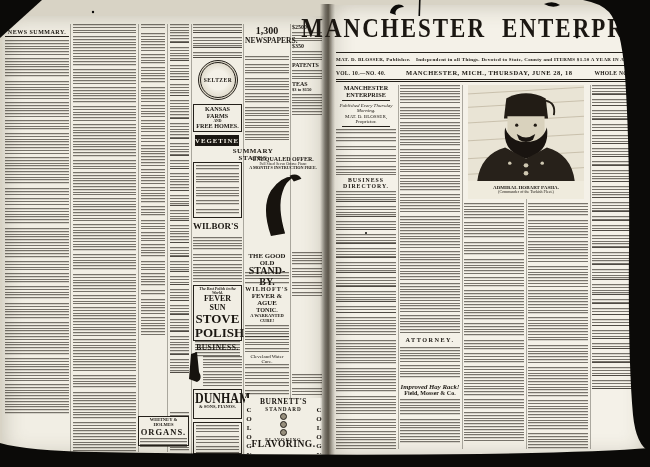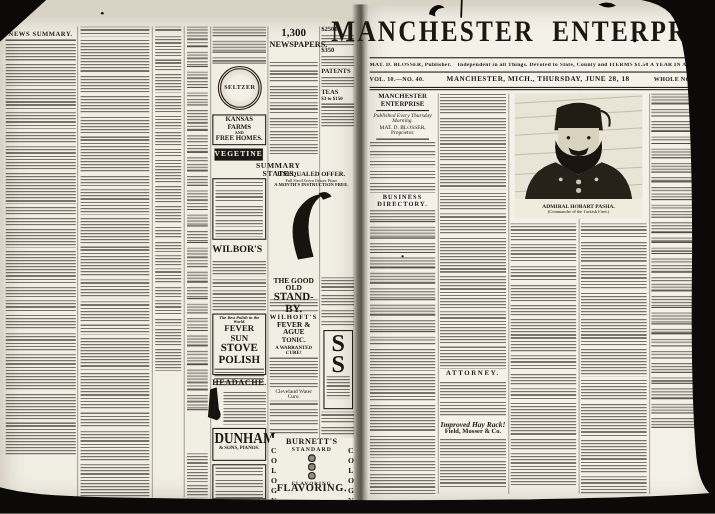--- a/index.html
+++ b/index.html
@@ -132,20 +132,25 @@
         <div class="tx" style="height: 10px;"></div>
         <div class="tx" style="height: 13px;"></div>
         <div class="tx" style="height: 19px;"></div>
         <div class="tx" style="height: 14px;"></div>
       </div>
     <div class="ab fill" style="left:168px;top:396px;width:19px;height:40px">
         <div class="tx" style="height: 26px;"></div>
         <div class="tx" style="height: 15px;"></div>
       </div>
 
+    <div class="ab box" style="left:136px;top:400px;width:51px;height:30px;padding:1px;background:#f1eee4">
+      <div class="hd" style="font-size:4.6px">WHITNEY &amp; HOLMES</div>
+      <div class="hd" style="font-size:8.5px;letter-spacing:1px">ORGANS.</div>
+      <div class="tx" style="height:9px;margin-top:1px"></div>
+    </div>
 
     <div class="ab fill seps" style="left:191px;top:8px;width:49px;height:34px">
         <div class="tx" style="height: 9px;"></div>
         <div class="tx" style="height: 11px;"></div>
         <div class="tx" style="height: 6px;"></div>
       </div>
 
     <div class="ab" style="left:196px;top:44px;width:40px;height:40px;border:3px double #24201a;border-radius:50%;
          display:flex;align-items:center;justify-content:center;background:radial-gradient(circle,#f4f1e8 40%,#cfc8b4 100%)">
       <span style="font-size:5.5px;font-weight:bold;letter-spacing:.5px">SELTZER</span>
@@ -173,25 +178,25 @@
 
     <div class="ab fill" style="left:191px;top:221px;width:49px;height:46px">
         <div class="tx" style="height: 14px;"></div>
         <div class="tx" style="height: 7px;"></div>
         <div class="tx" style="height: 27px;"></div>
       </div>
 
     <div class="ab box" style="left:191px;top:269px;width:49px;height:56px;padding:1px;background:#f1eee4">
       <div class="hd" style="font-size:4px;font-style:italic">The Best Polish in the World.</div>
       <div class="hd" style="font-size:8px">FEVER SUN</div>
-      <div class="hd" style="font-size:10px">STOVE POLISH</div>
+      <div class="hd" style="font-size:13px">STOVE POLISH</div>
       <div class="tx" style="height:16px;margin-top:2px"></div>
     </div>
 
-    <div class="ab hd" style="left:191px;top:328px;width:49px;font-size:7.5px;letter-spacing:.5px">HEADACHE.</div>
+    <div class="ab hd" style="left:191px;top:328px;width:49px;font-size:7.5px;letter-spacing:.5px">BUSINESS.</div>
 
     <svg class="ab" style="left:185px;top:336px" width="14" height="34" viewBox="0 0 14 34">
       <path d="M4 2 L10 0 L12 20 Q16 27 10 30 L2 27 Z" fill="#17130e"></path>
     </svg>
     <div class="ab fill" style="left:201px;top:340px;width:39px;height:30px">
         <div class="tx" style="height: 12px;"></div>
         <div class="tx" style="height: 25px;"></div>
       </div>
 
     <div class="ab box" style="left:191px;top:373px;width:49px;height:30px;padding:1px;background:#f1eee4">
@@ -267,24 +272,20 @@
       <div style="font-size:6px;font-weight:bold">TEAS</div>
       <div style="font-size:4.5px;font-weight:bold">$3 to $150</div>
       <div class="tx" style="height:22px;margin:2px 0"></div>
     </div>
     <div class="ab fill" style="left:290px;top:236px;width:30px;height:44px">
         <div class="tx" style="height: 13px;"></div>
         <div class="tx" style="height: 11px;"></div>
         <div class="tx" style="height: 7px;"></div>
         <div class="tx" style="height: 7px;"></div>
       </div>
-    <div class="ab box" style="left:292px;top:284px;width:27px;height:72px;overflow:hidden">
-      <div style="font-size:22px;font-weight:bold;line-height:.85;text-align:center;width:15px;margin:2px auto;word-break:break-all">SS</div>
-      <div class="tx" style="height:20px;margin:1px 2px"></div>
-    </div>
     <div class="ab fill" style="left:290px;top:358px;width:30px;height:22px">
         <div class="tx" style="height: 11px;"></div>
         <div class="tx" style="height: 11px;"></div>
       </div>
 
     <div class="ab" style="left:243px;top:382px;width:77px;height:56px;overflow:hidden;background:#f1eee4">
       <div class="hd" style="font-size:7.5px;letter-spacing:.5px">BURNETT'S</div>
       <div style="display:flex;justify-content:space-between;height:34px">
         <div class="vert">COLOGNE</div>
         <div style="flex:1;text-align:center">

